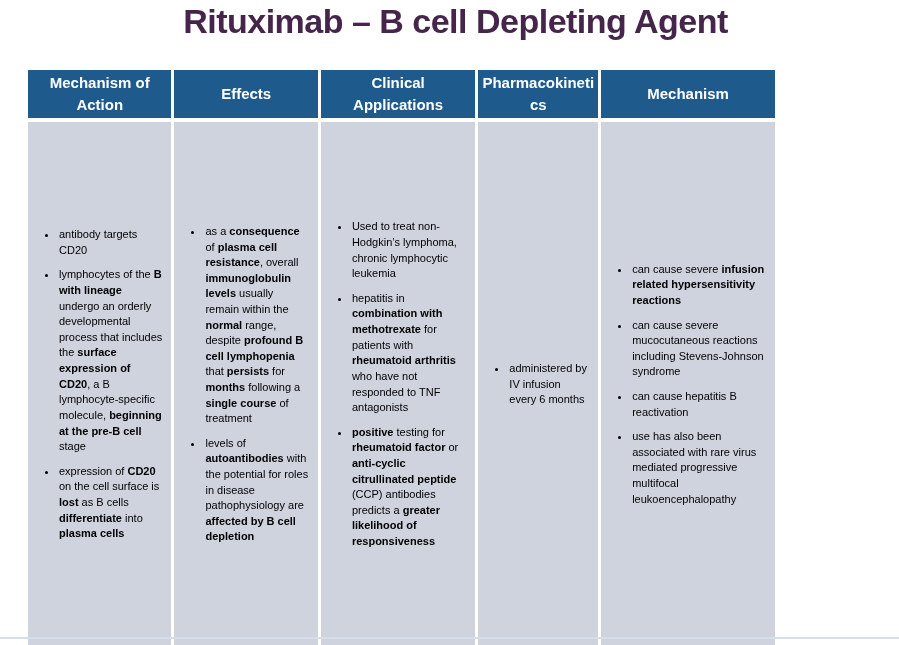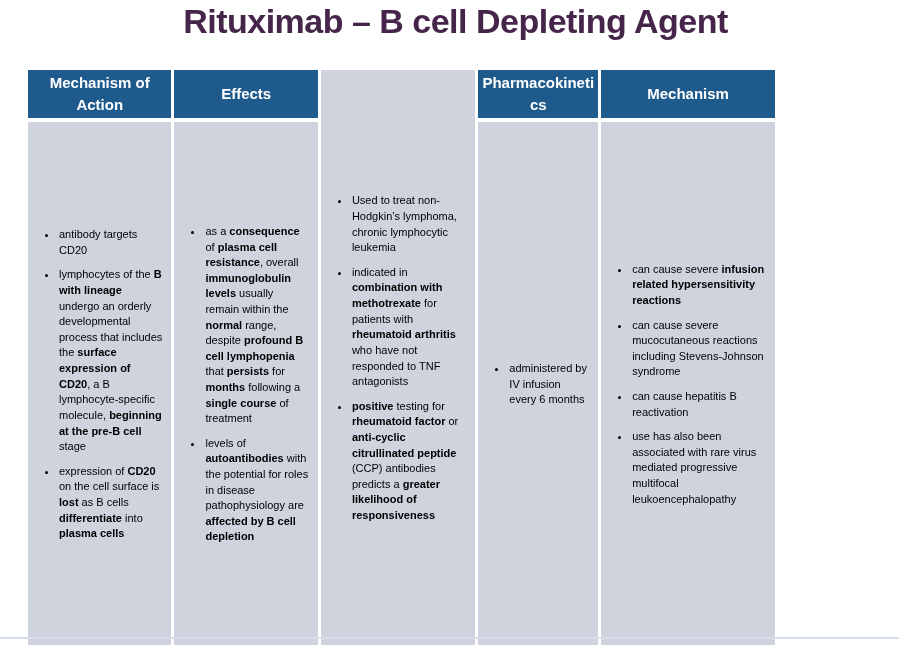--- a/index.html
+++ b/index.html
@@ -114,24 +114,25 @@
     <div class="col">
       <div class="th">Effects</div>
       <div class="td">
         <ul>
           <li><span class="reg">as a </span><span class="bold">consequence</span><span class="reg"> of </span><span class="bold">plasma cell resistance</span><span class="reg">, overall </span><span class="bold">immunoglobulin levels</span><span class="reg"> usually remain within the </span><span class="bold">normal</span><span class="reg"> range, despite </span><span class="bold">profound B cell lymphopenia</span><span class="reg"> that </span><span class="bold">persists</span><span class="reg"> for </span><span class="bold">months</span><span class="reg"> following a </span><span class="bold">single course</span><span class="reg"> of treatment</span></li>
           <li><span class="reg">levels of </span><span class="bold">autoantibodies</span><span class="reg"> with the potential for roles in disease pathophysiology are </span><span class="bold">affected by B cell depletion</span></li>
         </ul>
       </div>
     </div>
     <div class="col">
+      <div class="th">Clinical Applications</div>
       <div class="td">
         <ul>
           <li><span class="reg">Used to treat non-Hodgkin’s lymphoma, chronic lymphocytic leukemia</span></li>
-          <li><span class="reg">indicated in </span><span class="bold">combination with methotrexate</span><span class="reg"> for patients with </span><span class="bold">rheumatoid arthritis</span><span class="reg"> who have not responded to TNF antagonists</span></li>
+          <li><span class="reg">hepatitis in </span><span class="bold">combination with methotrexate</span><span class="reg"> for patients with </span><span class="bold">rheumatoid arthritis</span><span class="reg"> who have not responded to TNF antagonists</span></li>
           <li><span class="bold">positive</span><span class="reg"> testing for </span><span class="bold">rheumatoid factor</span><span class="reg"> or </span><span class="bold">anti-cyclic citrullinated peptide</span><span class="reg"> (CCP) antibodies predicts a </span><span class="bold">greater likelihood of responsiveness</span></li>
         </ul>
       </div>
     </div>
     <div class="col">
       <div class="th">Pharmacokineti
 cs</div>
       <div class="td">
         <ul>
           <li><span class="reg">administered by IV infusion every 6 months</span></li>

